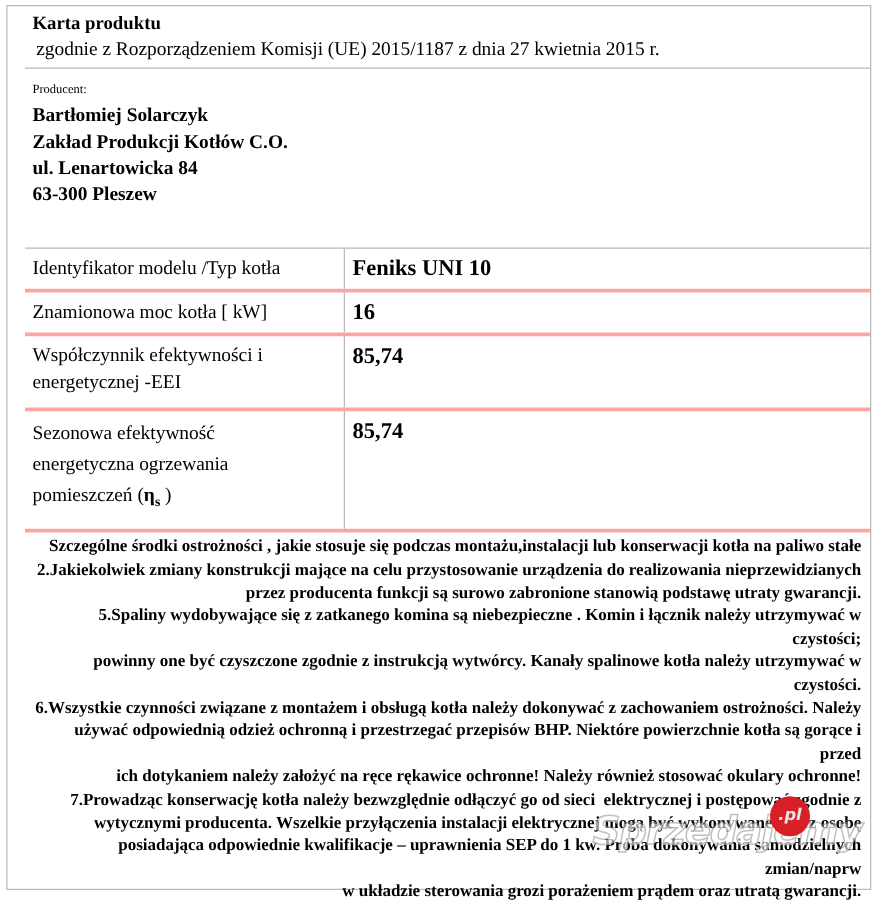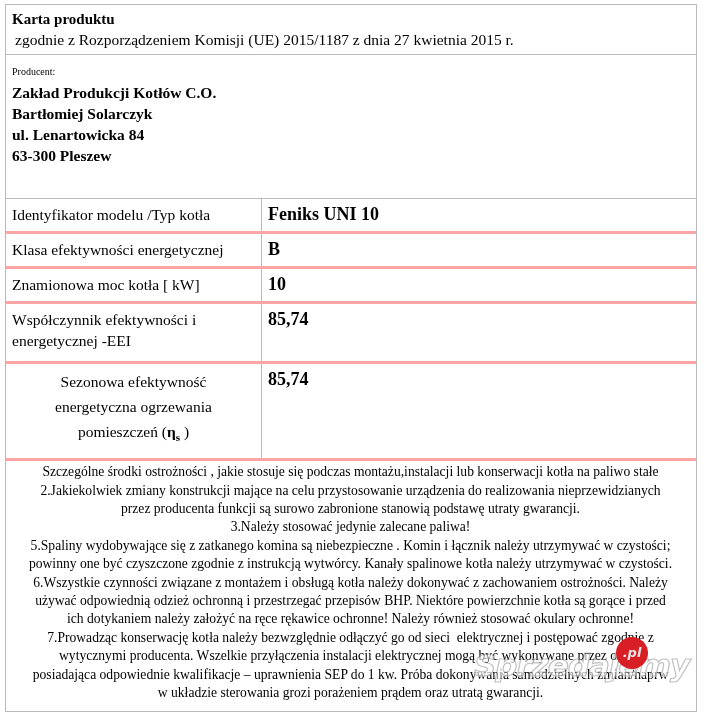--- a/index.html
+++ b/index.html
@@ -18,20 +18,21 @@
 
   .page {
     position: absolute;
     left: 5px;
     top: 4px;
     width: 692px;
     height: 708px;
     border: 1px solid #b9b9b9;
     box-sizing: border-box;
     background: #ffffff;
+    padding-left: 14px;
   }
 
   
   .header-block {
     border-bottom: 1px solid #b9b9b9;
     padding: 4px 6px 4px 6px;
     box-sizing: border-box;
   }
   .doc-title {
     font-size: 15px;
@@ -79,42 +80,43 @@
     border-right: 1px solid #b9b9b9;
     font-size: 15.5px;
     line-height: 21px;
   }
   .spec-table td.value-cell {
     font-size: 18px;
     font-weight: bold;
     line-height: 21px;
   }
   .spec-table tr.tall td { padding-bottom: 10px; }
-  .spec-table tr.tallest td.label-cell { line-height: 25px; padding-bottom: 8px; text-align: center; }
+  .spec-table tr.tallest td.label-cell { line-height: 25px; padding-bottom: 8px; }
 
   .eta {
     font-weight: bold;
     font-style: normal;
   }
   .eta sub {
     font-weight: bold;
     font-size: 11px;
   }
 
   
   .notes {
     padding: 2px 7px 0 6px;
     box-sizing: border-box;
   }
   .notes p {
     margin: 0;
     font-size: 13.6px;
     line-height: 18.4px;
-    text-align: center;
+    text-align: right;
     white-space: pre-wrap;
+    font-weight: bold;
   }
 
   
   .watermark {
     position: absolute;
     right: 12px;
     bottom: 22px;
     width: 210px;
     height: 52px;
     pointer-events: none;
@@ -154,39 +156,35 @@
 
 <div class="page">
 
   <div class="header-block">
     <div class="doc-title">Karta produktu</div>
     <div class="doc-subtitle"> zgodnie z Rozporządzeniem Komisji (UE) 2015/1187 z dnia 27 kwietnia 2015 r.</div>
   </div>
 
   <div class="producer-block">
     <div class="producer-label">Producent:</div>
+    <div class="producer-line">Bartłomiej Solarczyk</div>
     <div class="producer-line">Zakład Produkcji Kotłów C.O.</div>
-    <div class="producer-line">Bartłomiej Solarczyk</div>
     <div class="producer-line">ul. Lenartowicka 84</div>
     <div class="producer-line">63-300 Pleszew</div>
   </div>
 
   <table class="spec-table">
     <tbody>
       <tr>
         <td class="label-cell">Identyfikator modelu /Typ kotła</td>
         <td class="value-cell">Feniks UNI 10</td>
       </tr>
       <tr>
-        <td class="label-cell">Klasa efektywności energetycznej</td>
-        <td class="value-cell">B</td>
-      </tr>
-      <tr>
         <td class="label-cell">Znamionowa moc kotła [ kW]</td>
-        <td class="value-cell">10</td>
+        <td class="value-cell">16</td>
       </tr>
       <tr class="tall">
         <td class="label-cell">Współczynnik efektywności
 i energetycznej -EEI</td>
         <td class="value-cell">85,74</td>
       </tr>
       <tr class="tallest">
         <td class="label-cell">
           <span>Sezonowa efektywność</span><br>
           <span>energetyczna ogrzewania</span><br>
@@ -194,21 +192,20 @@
         </td>
         <td class="value-cell">85,74</td>
       </tr>
     </tbody>
   </table>
 
   <div class="notes">
     <p>Szczególne środki ostrożności , jakie stosuje się podczas montażu,instalacji lub konserwacji kotła na paliwo stałe</p>
     <p>2.Jakiekolwiek zmiany konstrukcji mające na celu przystosowanie urządzenia do realizowania nieprzewidzianych
 przez producenta funkcji są surowo zabronione stanowią podstawę utraty gwarancji.</p>
-    <p>3.Należy stosować jedynie zalecane paliwa!</p>
     <p>5.Spaliny wydobywające się z zatkanego komina są niebezpieczne . Komin i łącznik należy utrzymywać w czystości;
 powinny one być czyszczone zgodnie z instrukcją wytwórcy. Kanały spalinowe kotła należy utrzymywać w czystości.</p>
     <p>6.Wszystkie czynności związane z montażem i obsługą kotła należy dokonywać z zachowaniem ostrożności. Należy
 używać odpowiednią odzież ochronną i przestrzegać przepisów BHP. Niektóre powierzchnie kotła są gorące i przed
 ich dotykaniem należy założyć na ręce rękawice ochronne! Należy również stosować okulary ochronne!</p>
     <p>7.Prowadząc konserwację kotła należy bezwzględnie odłączyć go od sieci  elektrycznej i postępować zgodnie z
 wytycznymi producenta. Wszelkie przyłączenia instalacji elektrycznej mogą być wykonywane przez osobę
 posiadająca odpowiednie kwalifikacje – uprawnienia SEP do 1 kw. Próba dokonywania samodzielnych zmian/naprw
 w układzie sterowania grozi porażeniem prądem oraz utratą gwarancji.</p>
   </div>

